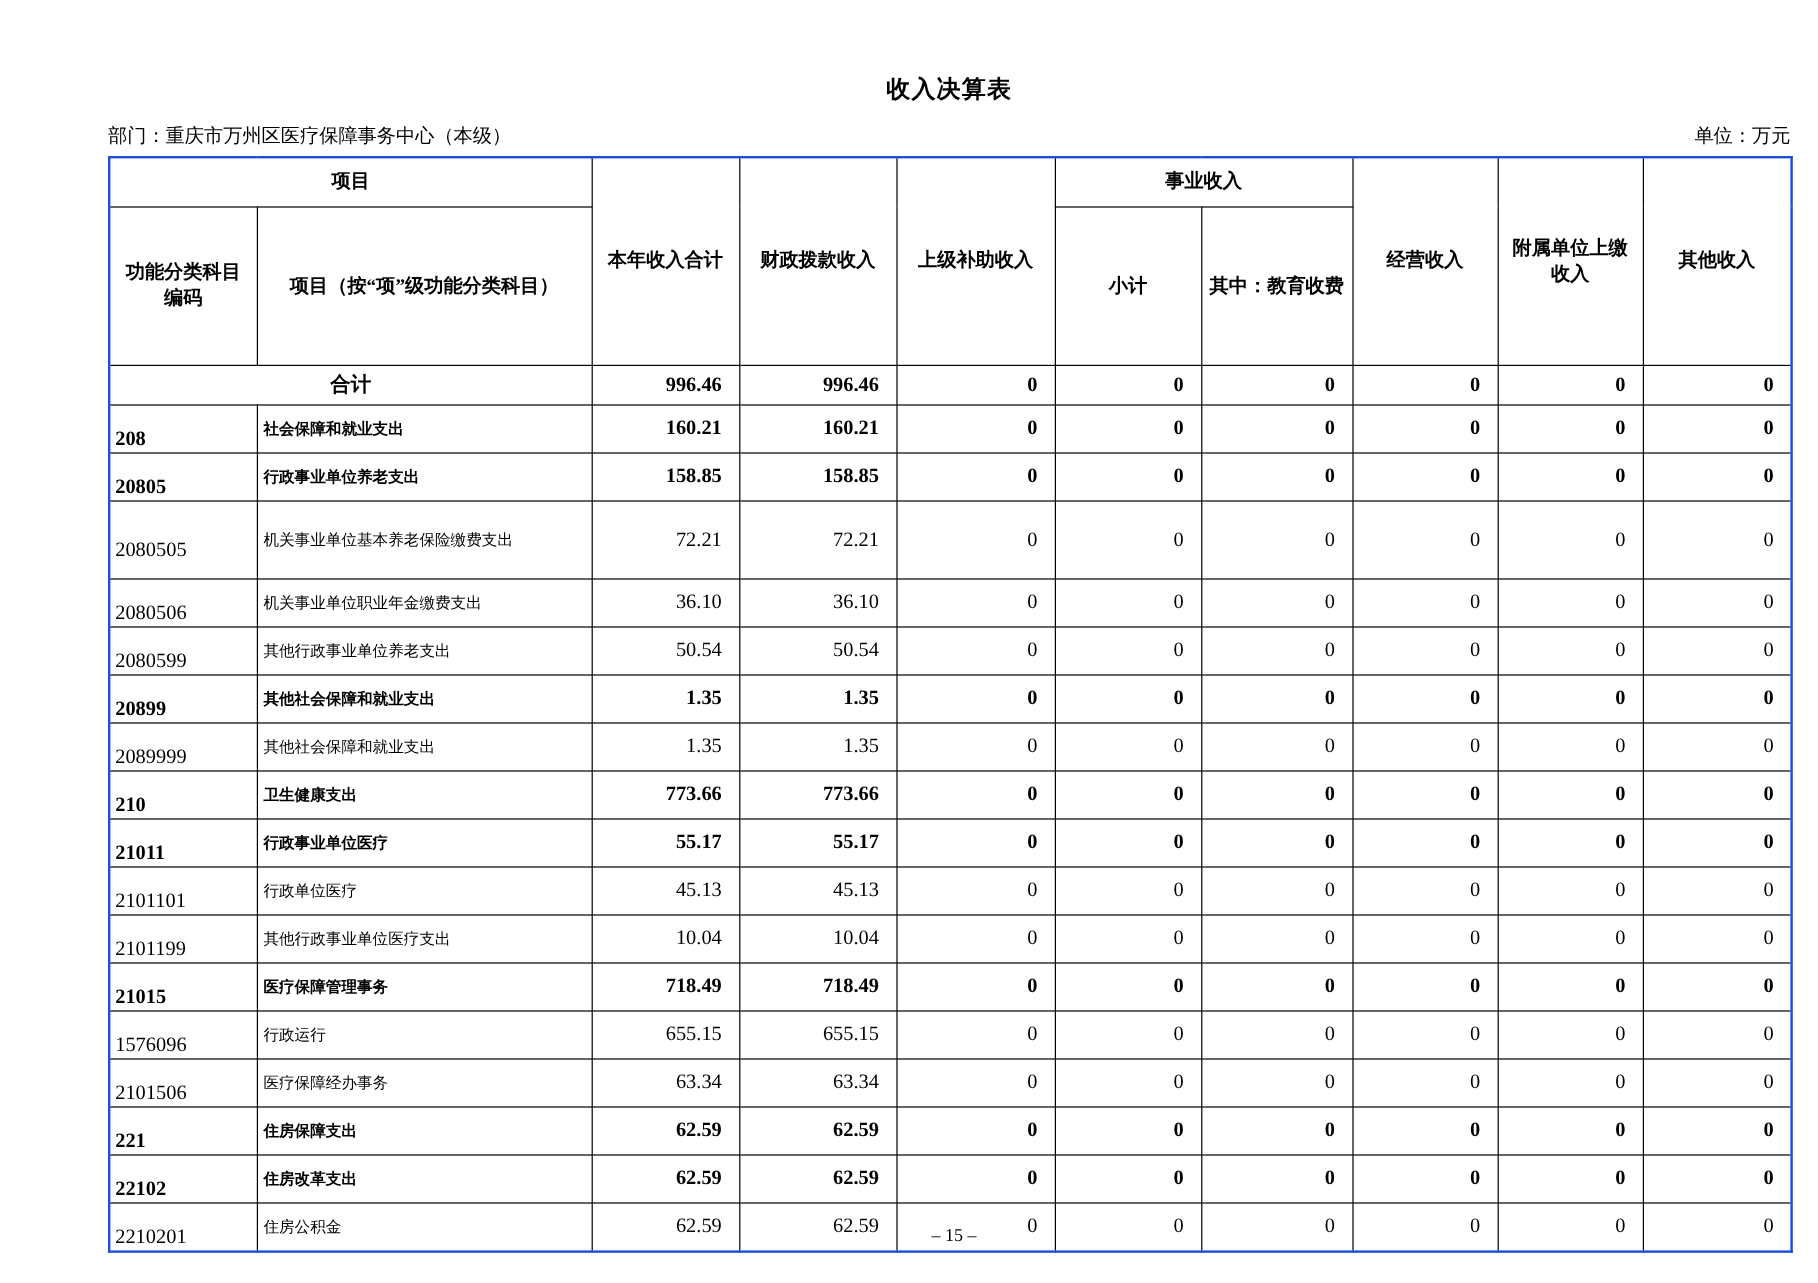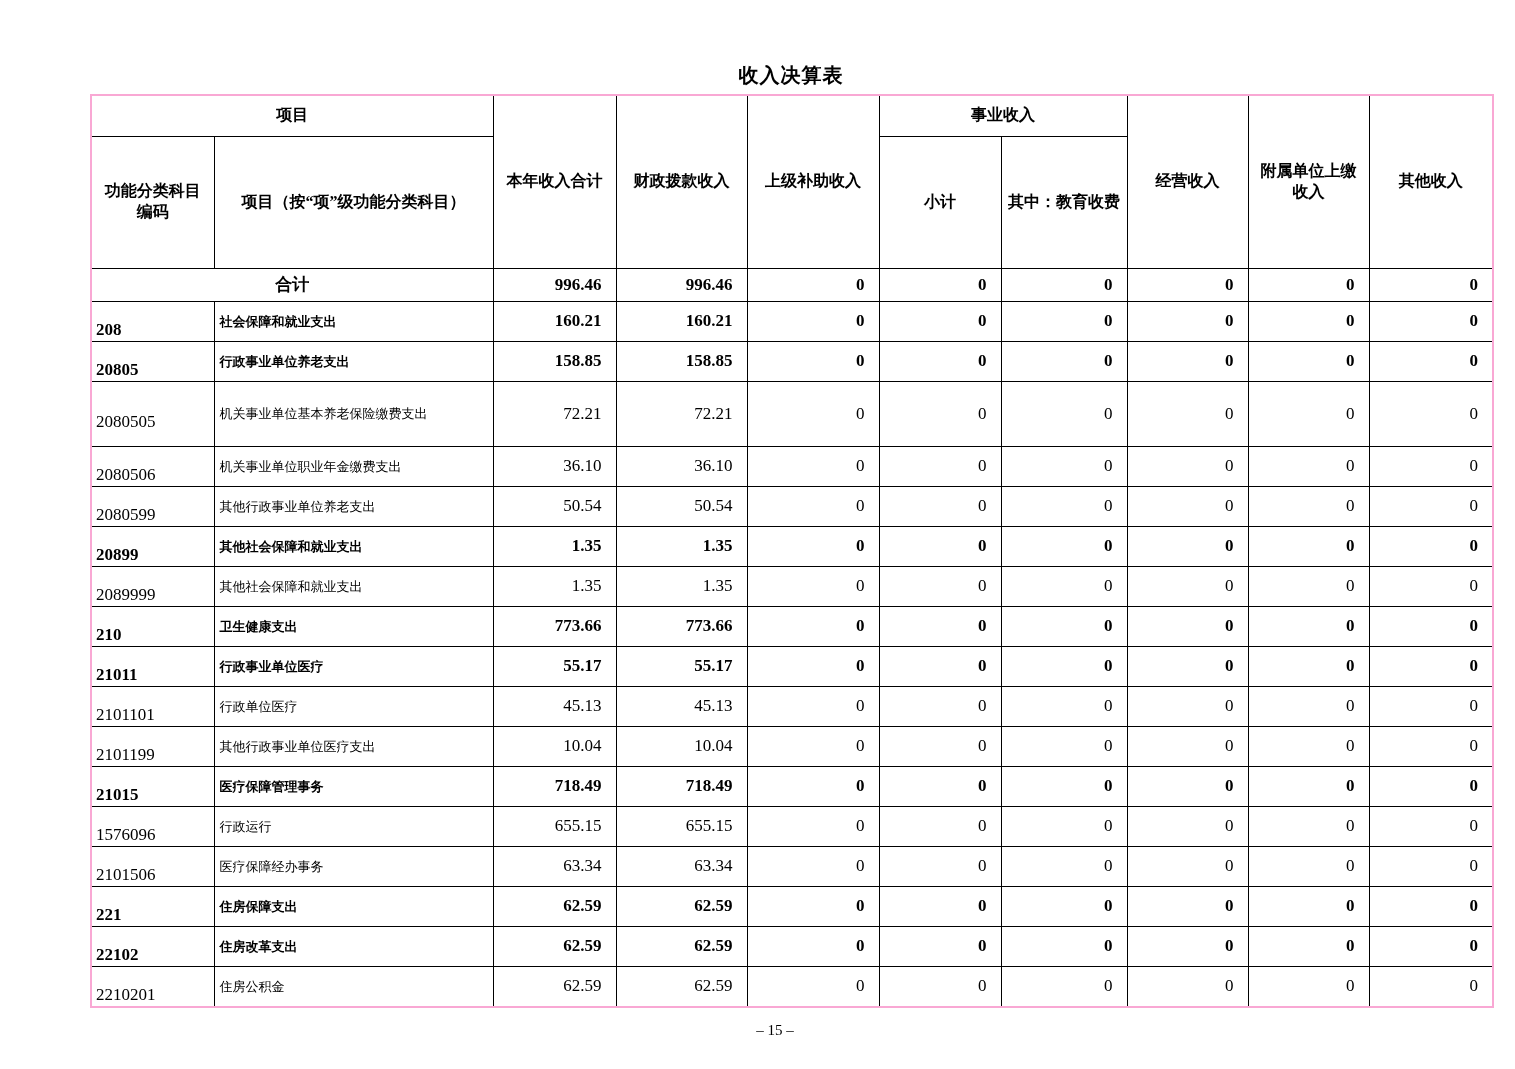--- a/index.html
+++ b/index.html
@@ -30,21 +30,21 @@
     margin-bottom:6px;
     display:flex;
     justify-content:space-between;
     font-size:16px;
     line-height:20px;
   }
   table.tbl {
     border-collapse:collapse;
     table-layout:fixed;
     width:1402px;
-    border:2px solid #f9a8d4;
+    border:2px solid #1d4ed8;
   }
   .tbl th, .tbl td {
     border:1px solid #000;
     vertical-align:middle;
     overflow:hidden;
   }
   .tbl th {
     font-weight:bold;
     font-size:16px;
     text-align:center;
@@ -55,35 +55,39 @@
   tr.hrow2 { height:132px; }
   tbody tr { height:33px; }
   tbody tr.tall { height:65px; }
   td.code { text-align:left; font-size:17px; padding:18px 2px 1px 4px; }
   td.name { text-align:left; font-size:13px; padding:1px 20px 1px 5px; line-height:21px; }
   td.num  { text-align:right; font-size:17px; padding:1px 14px 1px 2px; }
   td.total-merged { text-align:center; font-size:17px; }
   tr.bold td { font-weight:bold; }
   .page-num {
     position:absolute;
-    left:74px;
+    left:94px;
     width:1402px;
     top:1022px;
     text-align:center;
     font-size:15px;
   }
 </style>
 </head>
 <body>
 
 <div class="content">
 
   <div class="doc-title">收入决算表</div>
 
 
+  <div class="meta-row">
+    <span>部门：重庆市万州区医疗保障事务中心（本级）</span>
+    <span>单位：万元</span>
+  </div>
 
   <table class="tbl">
     <colgroup>
       <col style="width:123px">
       <col style="width:279px">
       <col style="width:123px">
       <col style="width:131px">
       <col style="width:132px">
       <col style="width:122px">
       <col style="width:126px">

